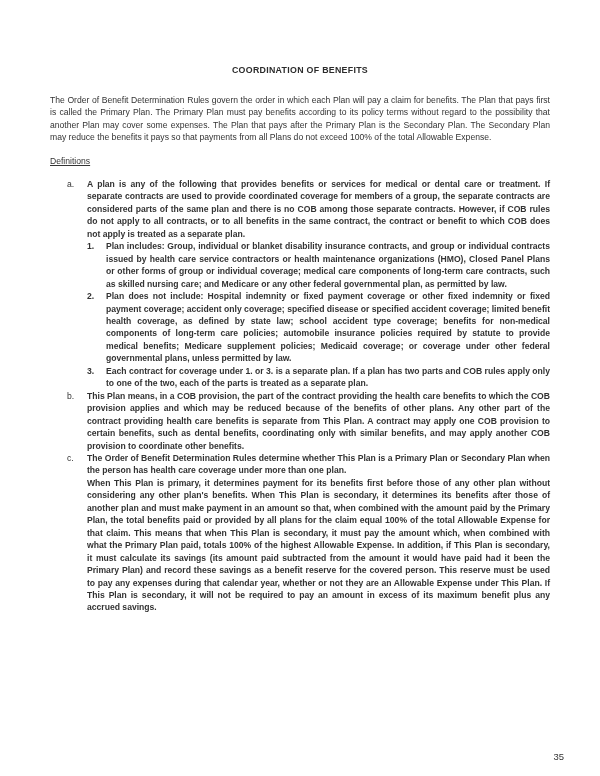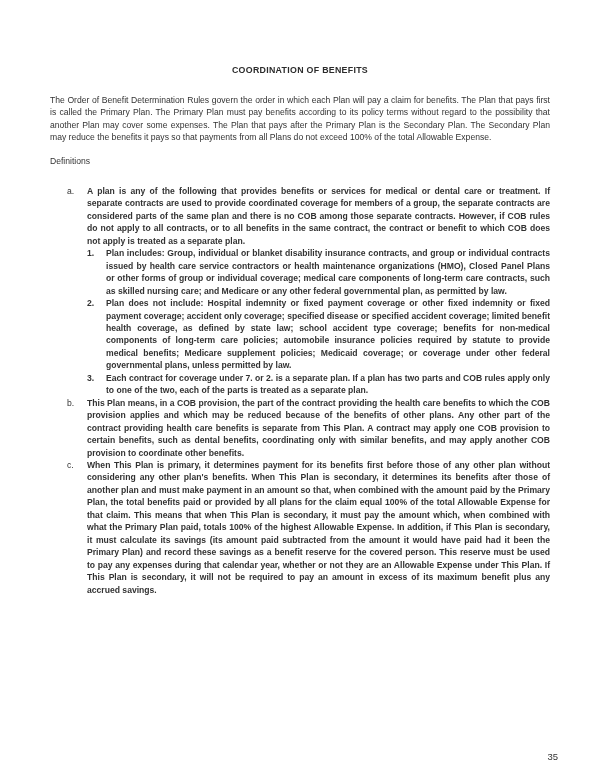--- a/index.html
+++ b/index.html
@@ -23,38 +23,39 @@
     font-size: 8.8px;
     letter-spacing: 0.3px;
     margin-bottom: 17px;
     color: #2b2b2b;
   }
   .para {
     text-align: justify;
     margin-bottom: 11px;
   }
   .section-heading {
-    margin-bottom: 18px;
+    text-decoration: underline;
+    margin-bottom: 11px;
   }
   .outer-list { padding-left: 17px; }
   .li {
     display: flex;
     text-align: justify;
   }
   .marker {
     flex: 0 0 20px;
   }
   .inner .marker {
     flex: 0 0 19px;
   }
   .li-body { flex: 1; min-width: 0; font-weight: bold; }
   .li-body p { text-align: justify; }
   .page-number {
     position: absolute;
-    right: 42px;
+    right: 36px;
     bottom: 12px;
     font-size: 9.5px;
     color: #333333;
   }
 </style>
 </head>
 <body>
 
 <div class="page">
 
@@ -82,37 +83,38 @@
         <div class="li inner">
           <span class="marker">2.</span>
           <div class="li-body">
             <p>Plan does not include: Hospital indemnity or fixed payment coverage or other fixed indemnity or fixed payment coverage; accident only coverage; specified disease or specified accident coverage; limited benefit health coverage, as defined by state law; school accident type coverage; benefits for non-medical components of long-term care policies; automobile insurance policies required by statute to provide medical benefits; Medicare supplement policies; Medicaid coverage; or coverage under other federal governmental plans, unless permitted by law.</p>
           </div>
         </div>
 
         <div class="li inner">
           <span class="marker">3.</span>
           <div class="li-body">
-            <p>Each contract for coverage under 7. or 2. is a separate plan. If a plan has two parts and COB rules apply only to one of the two, each of the parts is treated as a separate plan.</p>
+            <p>Each contract for coverage under 1. or 3. is a separate plan. If a plan has two parts and COB rules apply only to one of the two, each of the parts is treated as a separate plan.</p>
           </div>
         </div>
 
       </div>
     </div>
 
     <div class="li">
       <span class="marker">b.</span>
       <div class="li-body">
         <p>This Plan means, in a COB provision, the part of the contract providing the health care benefits to which the COB provision applies and which may be reduced because of the benefits of other plans. Any other part of the contract providing health care benefits is separate from This Plan. A contract may apply one COB provision to certain benefits, such as dental benefits, coordinating only with similar benefits, and may apply another COB provision to coordinate other benefits.</p>
       </div>
     </div>
 
     <div class="li">
       <span class="marker">c.</span>
       <div class="li-body">
+        <p>The Order of Benefit Determination Rules determine whether This Plan is a Primary Plan or Secondary Plan when the person has health care coverage under more than one plan.</p>
         <p>When This Plan is primary, it determines payment for its benefits first before those of any other plan without considering any other plan's benefits. When This Plan is secondary, it determines its benefits after those of another plan and must make payment in an amount so that, when combined with the amount paid by the Primary Plan, the total benefits paid or provided by all plans for the claim equal 100% of the total Allowable Expense for that claim. This means that when This Plan is secondary, it must pay the amount which, when combined with what the Primary Plan paid, totals 100% of the highest Allowable Expense. In addition, if This Plan is secondary, it must calculate its savings (its amount paid subtracted from the amount it would have paid had it been the Primary Plan) and record these savings as a benefit reserve for the covered person. This reserve must be used to pay any expenses during that calendar year, whether or not they are an Allowable Expense under This Plan. If This Plan is secondary, it will not be required to pay an amount in excess of its maximum benefit plus any accrued savings.</p>
       </div>
     </div>
 
   </div>
 
   <div class="page-number">35</div>
 
 </div>
 

